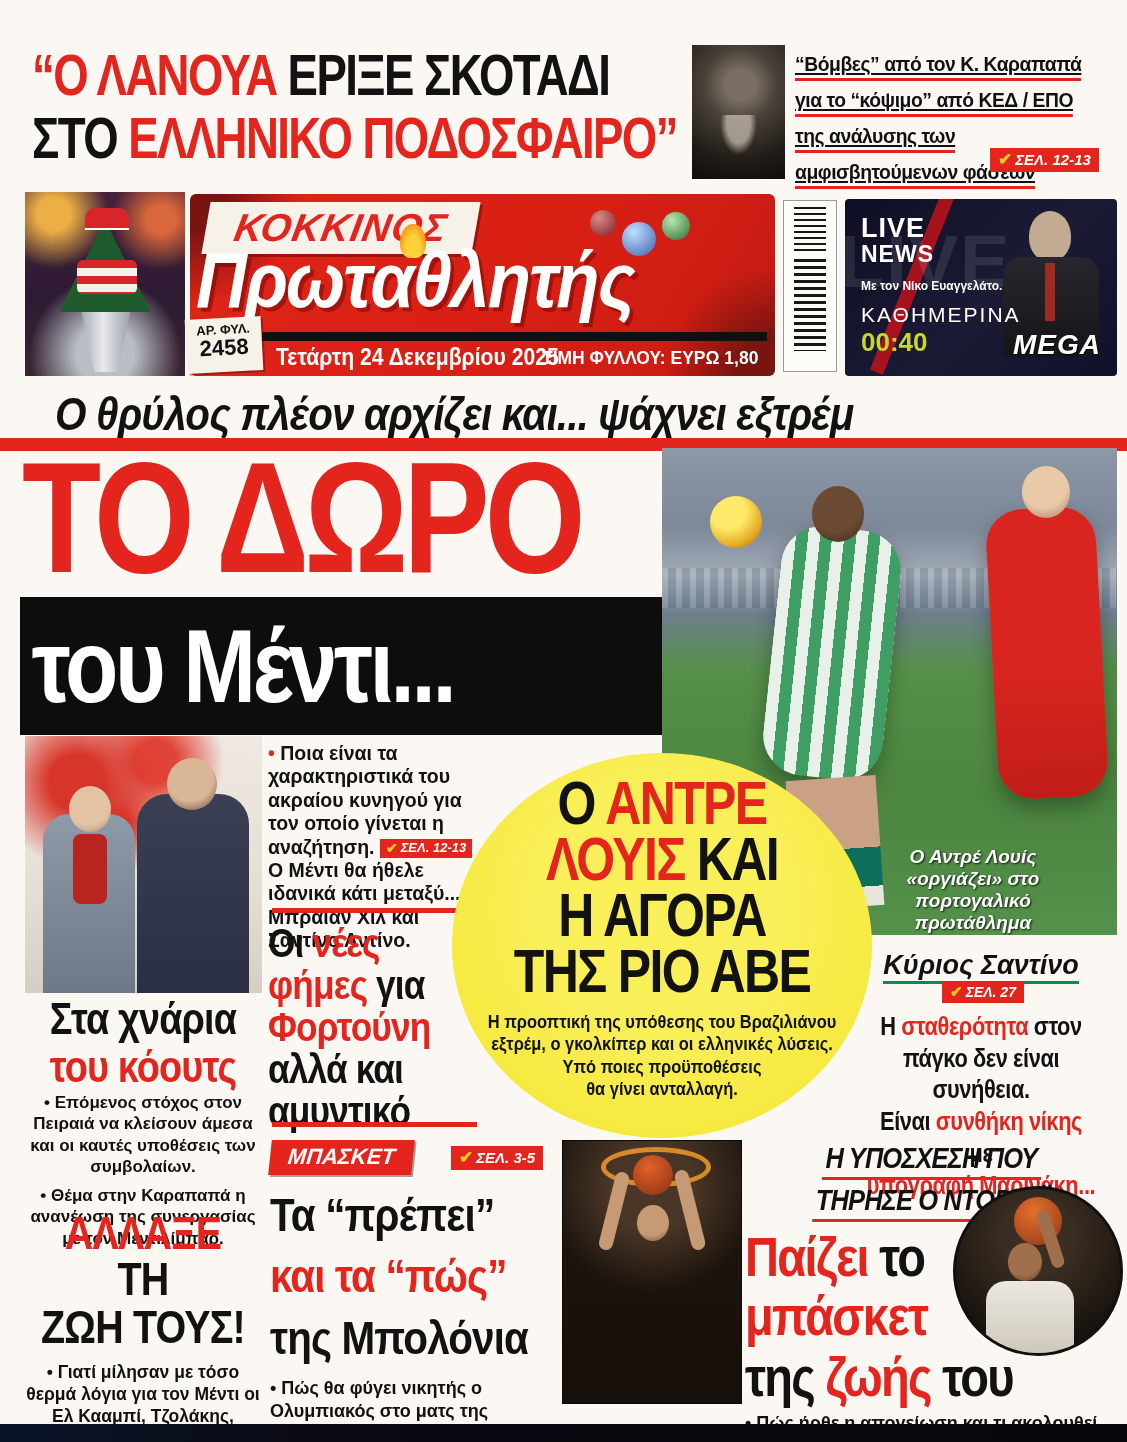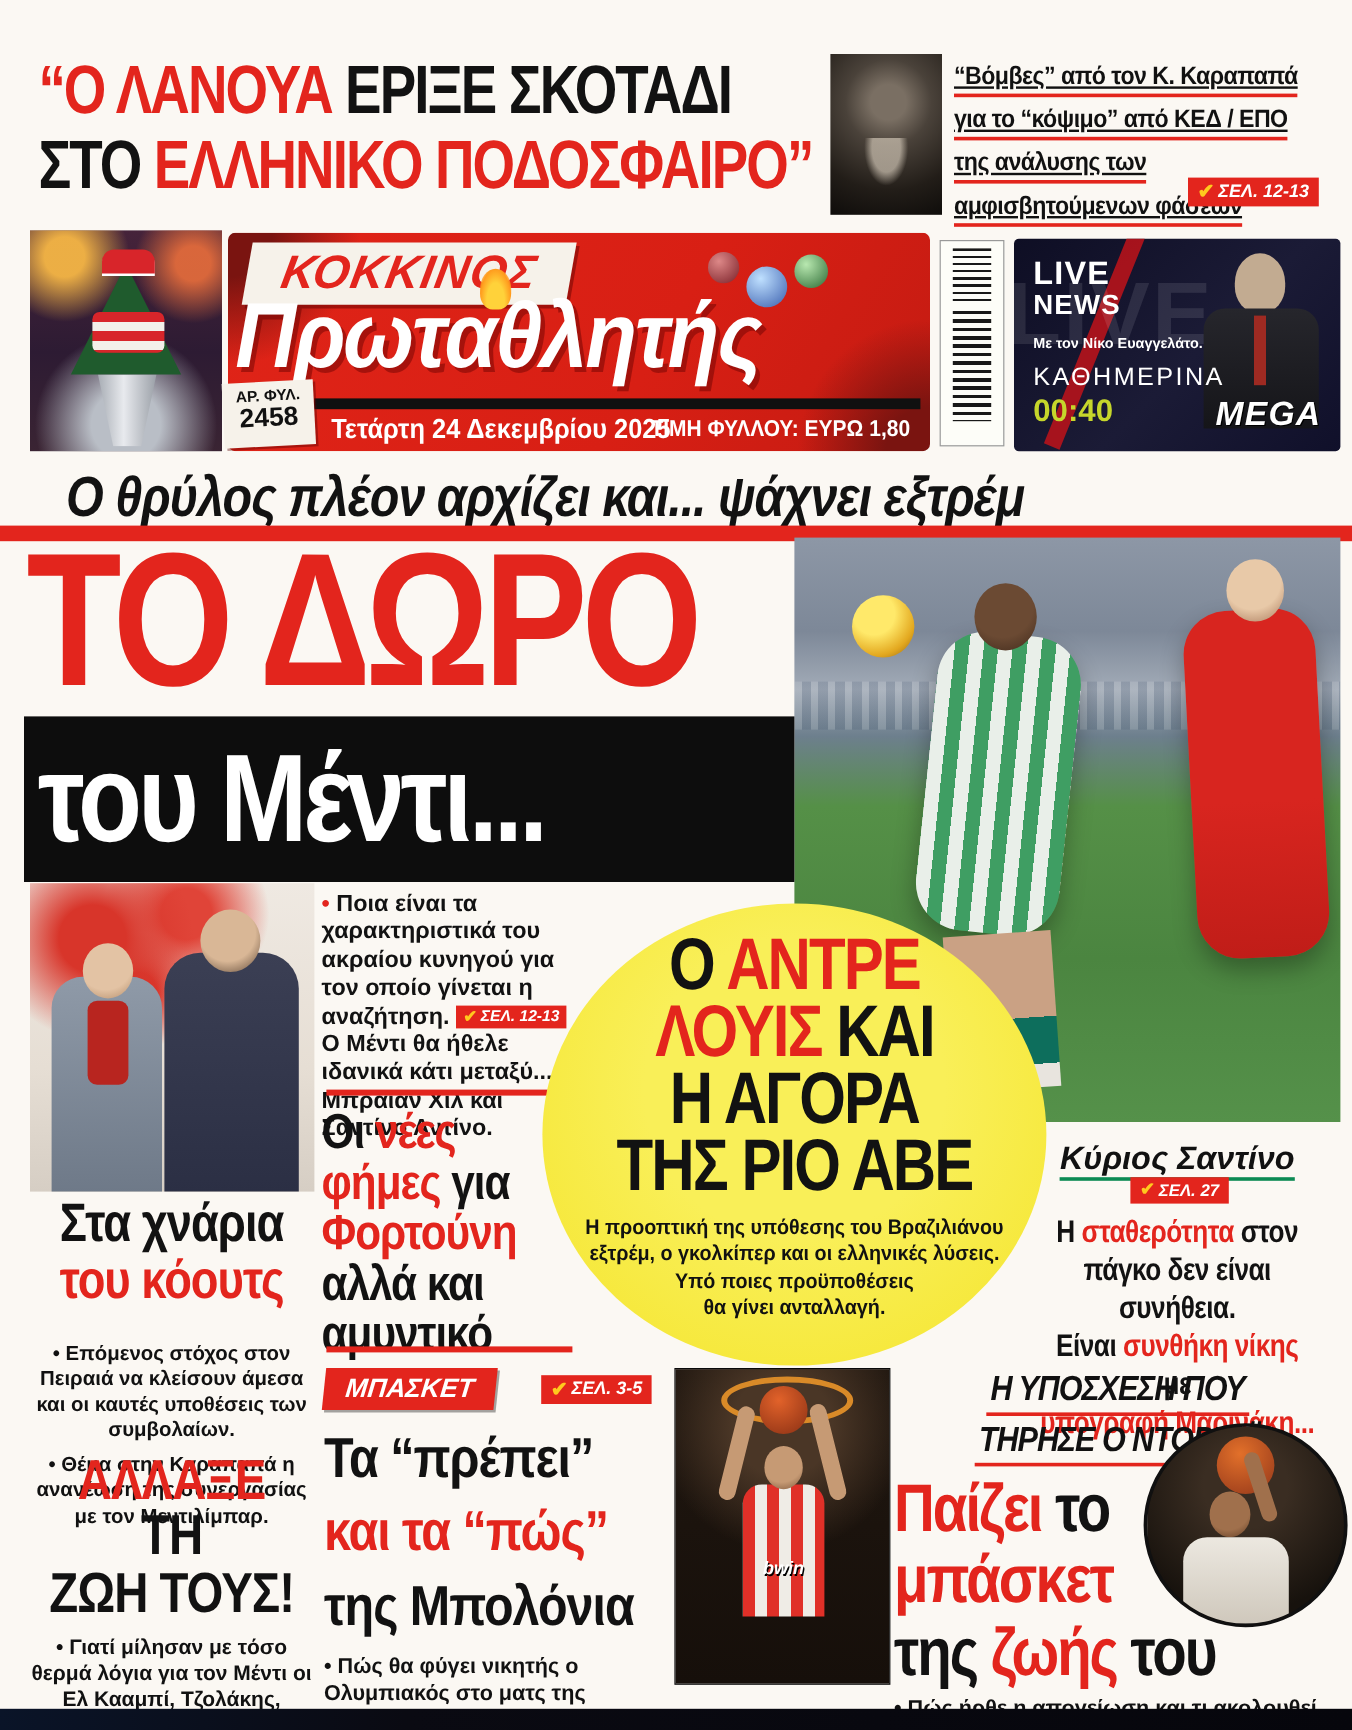--- a/index.html
+++ b/index.html
@@ -114,20 +114,26 @@
 
   <div class="photo" style="left:662px;top:448px;width:455px;height:487px;background:
        linear-gradient(180deg,#8d97a6 0%,#7d8898 16%,#a2abb7 26%,#6d7f8d 34%,#559047 46%,#4b8540 72%,#55914a 100%);">
     <div class="abs" style="left:0;top:120px;width:100%;height:40px;background:repeating-linear-gradient(90deg,rgba(255,255,255,.25) 0 6px,rgba(40,60,90,.25) 6px 14px);opacity:.5;"></div>
     <div class="abs" style="left:48px;top:48px;width:52px;height:52px;border-radius:50%;background:radial-gradient(circle at 35% 30%,#ffe96a 0 35%,#e3a81f 70%,#8a5c10 100%);"></div>
     <div class="abs" style="left:110px;top:80px;width:120px;height:250px;border-radius:40px;background:repeating-linear-gradient(90deg,#e9efe9 0 12px,#3f9e63 12px 24px);transform:rotate(6deg);box-shadow:0 10px 20px rgba(0,0,0,.3);"></div>
     <div class="abs" style="left:150px;top:38px;width:52px;height:56px;border-radius:50%;background:radial-gradient(circle at 45% 35%,#6b4a33 0 55%,#402a1c 100%);"></div>
     <div class="abs" style="left:128px;top:330px;width:90px;height:130px;background:linear-gradient(180deg,#caa184 0 55%,#0d6e5c 55% 85%,#e8e4de 85%);transform:rotate(-4deg);"></div>
     <div class="abs" style="left:330px;top:60px;width:110px;height:290px;border-radius:36px;background:linear-gradient(180deg,#d8251f 0 55%,#c01d18 100%);transform:rotate(-3deg);box-shadow:0 10px 20px rgba(0,0,0,.3);"></div>
     <div class="abs" style="left:360px;top:18px;width:48px;height:52px;border-radius:50%;background:radial-gradient(circle at 45% 35%,#e8c9a8 0 55%,#a8785a 100%);"></div>
+    <div class="abs" style="left:196px;top:398px;width:230px;text-align:center;z-index:6;">
+      <div class="capline">Ο Αντρέ Λουίς</div>
+      <div class="capline">«οργιάζει» στο</div>
+      <div class="capline">πορτογαλικό</div>
+      <div class="capline">πρωτάθλημα</div>
+    </div>
   </div>
 
   <div class="abs red w900" style="left:22px;top:442px;font-size:158px;line-height:150px;letter-spacing:-6px;transform:scaleX(.82);transform-origin:0 0;white-space:nowrap;">ΤΟ ΔΩΡΟ</div>
   <div class="abs" style="left:20px;top:597px;width:642px;height:138px;background:#0d0d0d;display:flex;align-items:center;">
     <span style="color:#fff;font-size:104px;font-weight:900;letter-spacing:-4px;transform:scaleX(.84);transform-origin:0 50%;white-space:nowrap;padding-left:14px;">του Μέντι...</span>
   </div>
 
   <div class="abs" style="left:268px;top:742px;width:222px;font-size:19.5px;font-weight:800;line-height:1.2;">
     <span class="red">• </span><span class="blk">Ποια είναι τα χαρακτηριστικά του ακραίου κυνηγού για τον οποίο γίνεται η αναζήτηση. </span>
     <span class="badge" style="font-size:13px;padding:2px 6px 3px;">
@@ -170,21 +176,21 @@
     <div class="abs" style="left:18px;top:78px;width:92px;height:180px;border-radius:26px 26px 0 0;background:linear-gradient(180deg,#8f9aa8,#6e7988);"></div>
     <div class="abs" style="left:44px;top:50px;width:42px;height:46px;border-radius:50%;background:radial-gradient(circle at 45% 35%,#e3c3a4 0 60%,#b08a68 100%);"></div>
     <div class="abs" style="left:48px;top:98px;width:34px;height:70px;background:#b8251f;border-radius:8px;"></div>
     <div class="abs" style="left:112px;top:58px;width:112px;height:200px;border-radius:30px 30px 0 0;background:linear-gradient(180deg,#3b3f54,#2b2f44);"></div>
     <div class="abs" style="left:142px;top:22px;width:50px;height:52px;border-radius:50%;background:radial-gradient(circle at 45% 38%,#d9b796 0 55%,#5a4434 100%);"></div>
   </div>
 
   <div class="abs" style="left:20px;top:996px;width:246px;text-align:center;">
     <div class="w900 blk sqC" style="font-size:45px;line-height:46px;letter-spacing:-1px;">Στα χνάρια</div>
     <div class="w900 red sqC" style="font-size:45px;line-height:50px;letter-spacing:-1px;">του κόουτς</div>
-    <div class="bullets" style="margin-top:25px;text-align:center;">• Επόμενος στόχος στον Πειραιά να κλείσουν άμεσα και οι καυτές υποθέσεις των συμβολαίων.</div>
+    <div class="bullets" style="margin-top:0;text-align:center;">• Επόμενος στόχος στον Πειραιά να κλείσουν άμεσα και οι καυτές υποθέσεις των συμβολαίων.</div>
     <div class="bullets" style="margin-top:8px;">• Θέμα στην Καραπαπά η ανανέωση της συνεργασίας με τον Μεντιλίμπαρ.</div>
   </div>
 
   <div class="abs" style="left:20px;top:1210px;width:246px;text-align:center;">
     <div class="w900 sqC" style="font-size:47px;line-height:46px;letter-spacing:-1px;">
       <span class="red">ΑΛΛΑΞΕ</span><span class="blk"> ΤΗ</span>
     </div>
     <div class="w900 blk sqC" style="font-size:47px;line-height:50px;letter-spacing:-1px;">ΖΩΗ ΤΟΥΣ!</div>
     <div class="bullets" style="margin-top:10px;font-size:17.5px;">
       <span>• Γιατί μίλησαν με τόσο θερμά λόγια για τον Μέντι οι Ελ Κααμπί, Τζολάκης, Μουζακίτης, Τσικίνιο, Ρέτσος και Ροντινέι. </span>
@@ -219,23 +225,20 @@
     <div class="w900 red" style="font-size:47px;line-height:62px;letter-spacing:-1px;transform:scaleX(.86);transform-origin:0 50%;white-space:nowrap;">και τα “πώς”</div>
     <div class="w900 blk" style="font-size:47px;line-height:62px;letter-spacing:-1px;transform:scaleX(.86);transform-origin:0 50%;white-space:nowrap;">της Μπολόνια</div>
     <div style="margin-top:8px;font-size:18px;font-weight:800;line-height:1.25;">• Πώς θα φύγει νικητής ο Ολυμπιακός στο ματς της Παρασκευής (21:30, NS PRIME).</div>
   </div>
 
   <div class="photo" style="left:562px;top:1140px;width:178px;height:262px;background:
        radial-gradient(circle at 50% 18%,#4a3626 0 18%,transparent 45%),
        linear-gradient(180deg,#201710 0%,#160f0a 100%);border:1px solid #0a0a0a;">
     <div class="abs" style="left:38px;top:6px;width:100px;height:30px;border:5px solid #d98a28;border-radius:50%;"></div>
     <div class="abs" style="left:70px;top:14px;width:40px;height:40px;border-radius:50%;background:radial-gradient(circle at 40% 30%,#e2622a,#8a3014);"></div>
-    <div class="abs" style="left:56px;top:96px;width:68px;height:110px;background:repeating-linear-gradient(90deg,#e03028 0 10px,#efece6 10px 20px);border-radius:16px 16px 0 0;">
-      <div style="position:absolute;left:0;width:100%;top:62px;text-align:center;color:#fff;font-size:15px;font-weight:900;font-style:italic;text-shadow:1px 1px 0 #000;">bwin</div>
-    </div>
     <div class="abs" style="left:74px;top:64px;width:32px;height:36px;border-radius:50%;background:radial-gradient(circle at 45% 35%,#c69a74 0 60%,#7a5438 100%);"></div>
     <div class="abs" style="left:44px;top:30px;width:14px;height:80px;background:#c69a74;transform:rotate(14deg);border-radius:8px;"></div>
     <div class="abs" style="left:120px;top:28px;width:14px;height:82px;background:#c69a74;transform:rotate(-14deg);border-radius:8px;"></div>
   </div>
 
   <div class="abs" style="left:745px;top:1142px;width:372px;">
     <div class="kickline">Η ΥΠΟΣΧΕΣΗ ΠΟΥ</div>
     <div class="kickline">ΤΗΡΗΣΕ Ο ΝΤΟΡΣΕΪ</div>
 
     <div class="abs" style="left:208px;top:44px;width:164px;height:164px;border-radius:50%;border:3px solid #101010;overflow:hidden;background:

